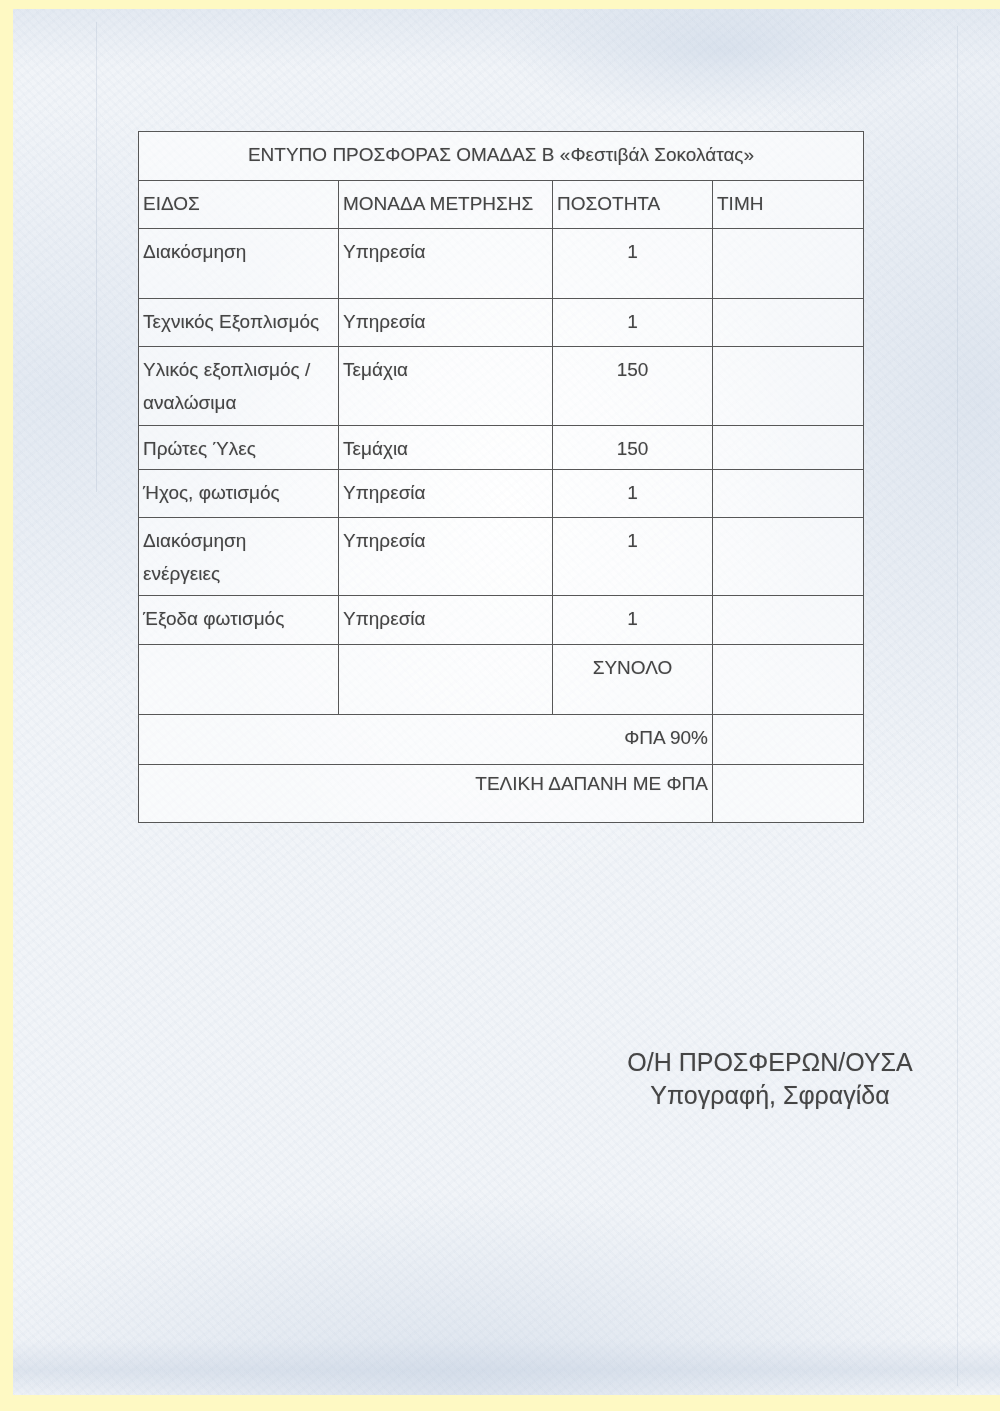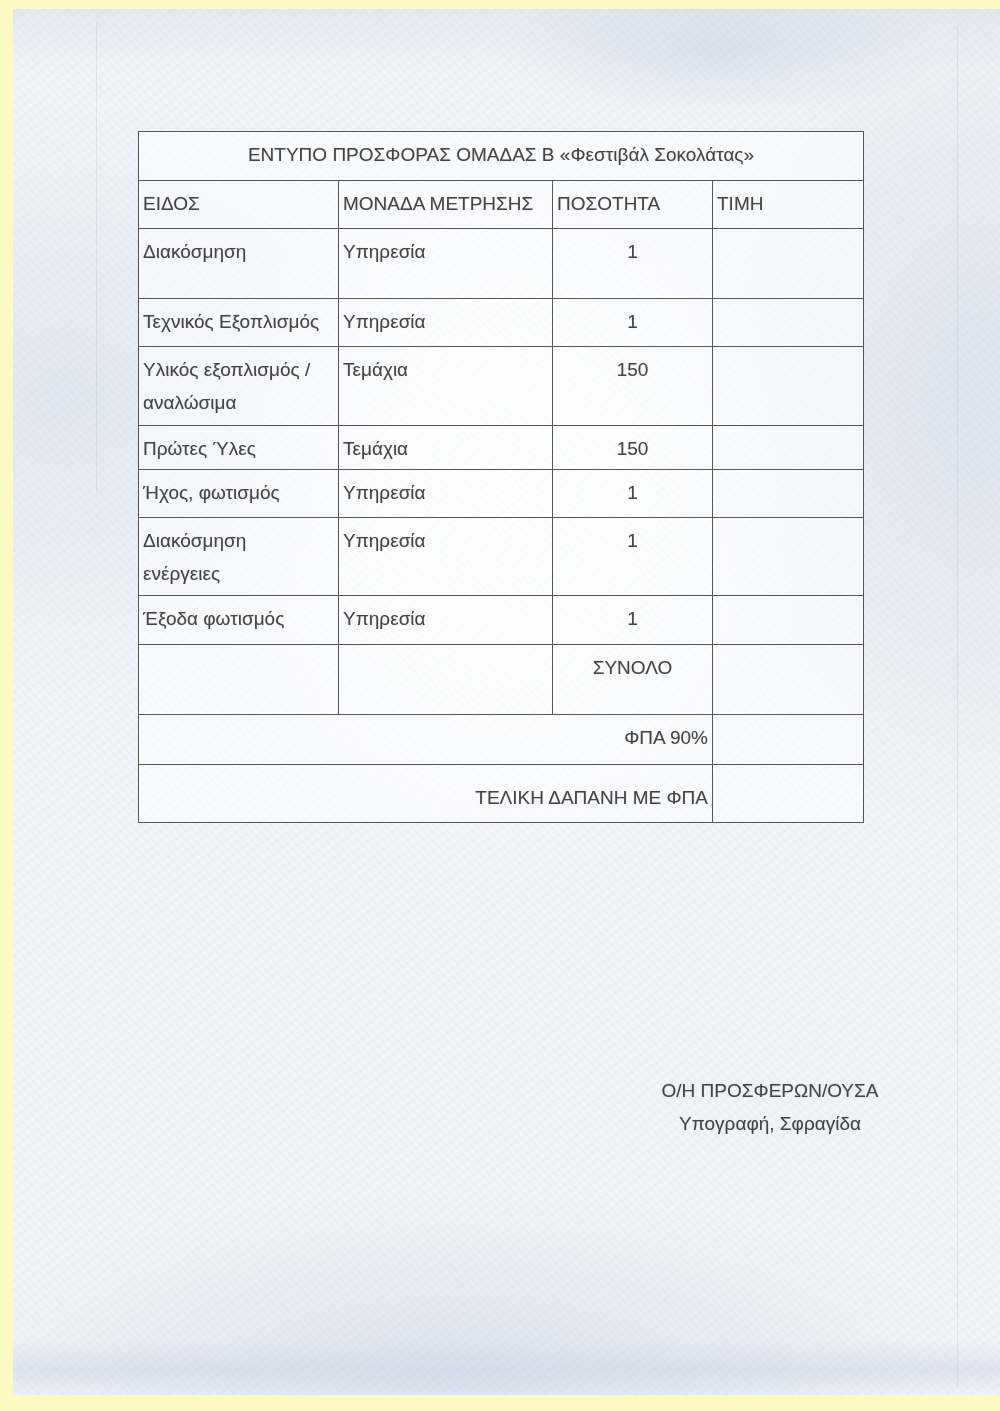--- a/index.html
+++ b/index.html
@@ -48,30 +48,30 @@
     line-height:33px;
     padding:6px 4px 0 4px;
     overflow:hidden;
   }
   .title-cell { text-align:center; padding-top:6px; }
   .hdr        { text-align:left; padding-top:4px; }
   .c-item     { padding:6px 6px 0 8px; white-space:pre-line; }
   .c-unit     { padding:6px 4px 0 13px; }
   .c-qty      { text-align:center; }
   .sum-label  { text-align:right; padding:6px 20px 0 0; }
-  .final-row td { padding-top:16px; }
+  .final-row td { padding-top:2px; }
 
   tr.rh48{height:48px} tr.rh49{height:49px} tr.rh50{height:50px}
   tr.rh51{height:44px} tr.rh53{height:70px} tr.rh58{height:58px}
   tr.rh78{height:78px} tr.rh79{height:79px}
 
   
   .signature {
-    position:absolute; left:550px; top:1074px; width:440px;
-    text-align:center; font-size:19px; line-height:33px;
+    position:absolute; left:550px; top:1046px; width:440px;
+    text-align:center; font-size:25px; line-height:33px;
     color:#454545; text-shadow:0 0 1px rgba(94,94,94,0.35);
   }
 </style>
 </head>
 <body>
 
 <div class="page">
   <div class="scan-bg"></div>
   <div class="seam seam-left"></div>
   <div class="seam seam-right"></div>

